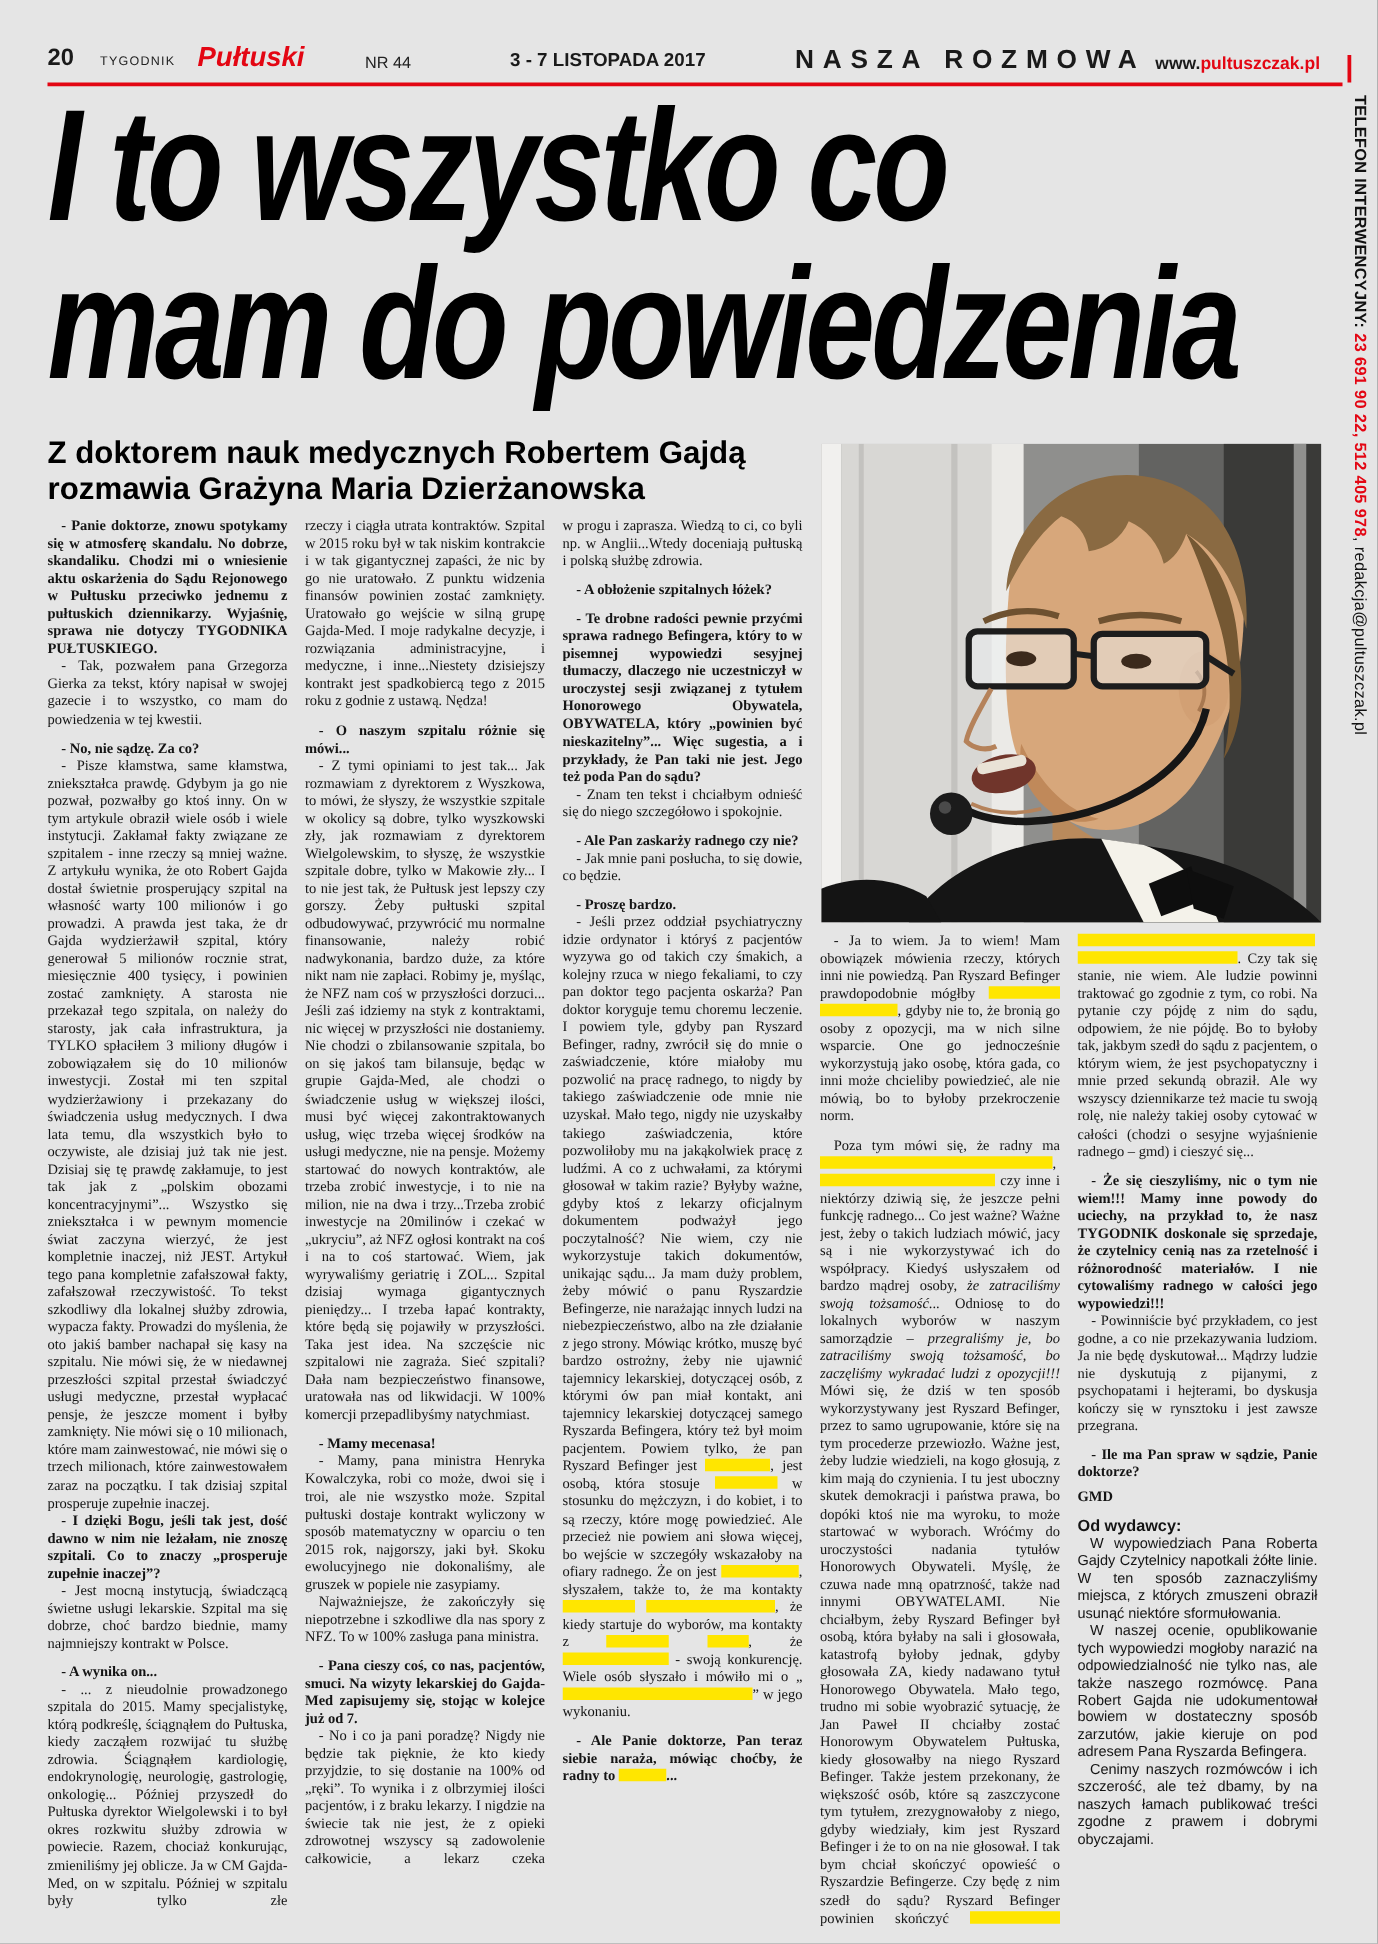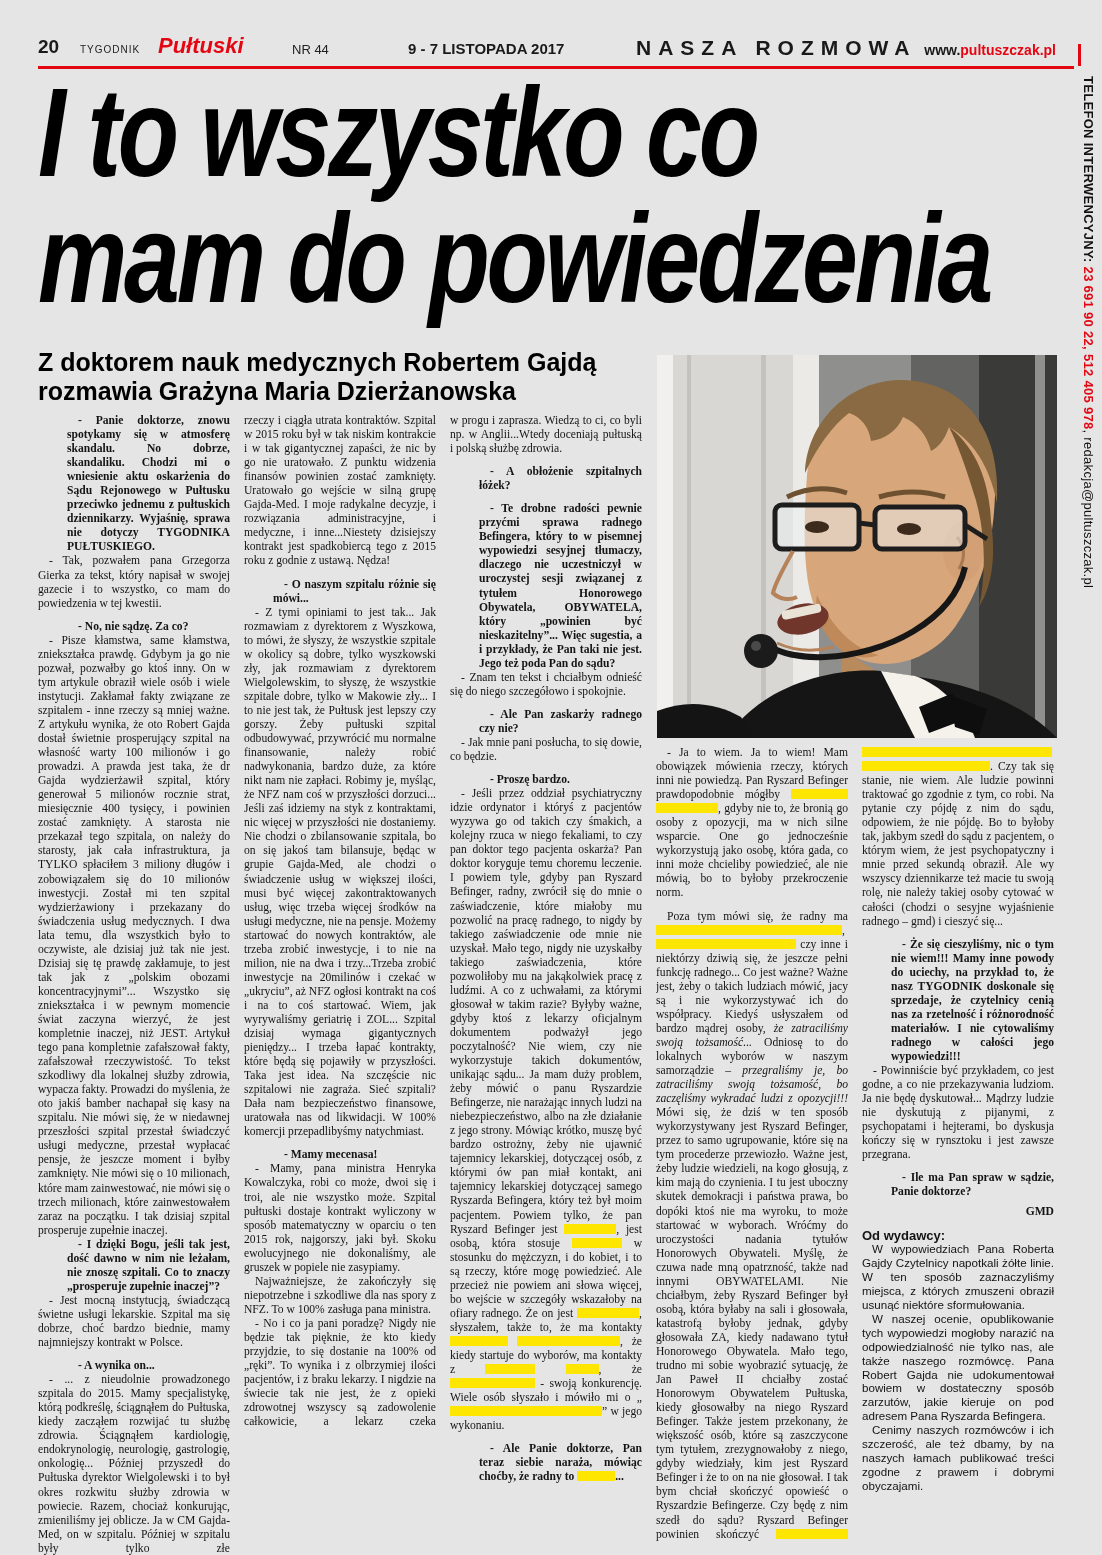--- a/index.html
+++ b/index.html
@@ -52,43 +52,43 @@
     position:absolute; top:414px; left:38px; width:1022px; height:1141px;
     display:flex; gap:14px;
   }
   .col {
     width:192px; height:1141px; overflow:hidden;
     text-align:justify; font-size:11.6px; line-height:14.05px;
     font-family:"Liberation Serif", serif; color:#141414;
   }
   .col-offset { padding-top:332px; }
   .para { margin:0; text-indent:11px; }
-  .para.q { font-weight:bold;margin-left:29px; }
+  .para.q { font-weight:bold; }
   .para.gap { margin-top:9px; }
   .para.noindent { text-indent:0; }
   .para.cont { text-align-last:justify; }
-  .para.byline { text-align:right; font-weight:bold; text-indent:0; margin-top:6px; }
+  .para.byline { font-weight:bold; text-indent:0; margin-top:6px; }
   .para.note-title, .para.note {
     font-family:"Liberation Sans", sans-serif; font-size:11.6px; line-height:13.9px;
   }
   .para.note-title { font-weight:bold; font-size:13px; text-indent:0; }
   .para.note { text-indent:10px; }
   .hl { display:inline-block; background:#ffe600; height:10px; vertical-align:-1px; }
 </style>
 </head>
 <body>
 
 <div id="page">
 
   <div id="header">
     <span id="page-number" class="hdr">20</span>
     <span id="masthead-label" class="hdr">TYGODNIK</span>
     <span id="masthead-title" class="hdr">Pułtuski</span>
     <span id="issue-number" class="hdr">NR 44</span>
-    <span id="issue-date" class="hdr">9 - 7 LISTOPADA 2017</span>
+    <span id="issue-date" class="hdr">3 - 7 LISTOPADA 2017</span>
     <span id="section-title" class="hdr">NASZA ROZMOWA</span>
     <span id="website" class="hdr">
       <span class="www">www.</span><span class="domain">pultuszczak.pl</span>
     </span>
     <div id="header-rule"></div>
     <div id="header-rule-vertical"></div>
   </div>
 
   <div id="vertical-info">
     <span class="vlabel">TELEFON INTERWENCYJNY: </span><span class="vphones">23 691 90 22, 512 405 978</span><span class="vemail">, redakcja@pultuszczak.pl</span>
@@ -176,20 +176,21 @@
         <p class="para q gap">- A wynika on...</p>
         <p class="para a cont">- ... z nieudolnie prowadzonego szpitala do 2015. Mamy specjalistykę, którą podkreślę, ściągnąłem do Pułtuska, kiedy zacząłem rozwijać tu służbę zdrowia. Ściągnąłem kardiologię, endokrynologię, neurologię, gastrologię, onkologię... Później przyszedł do Pułtuska dyrektor Wielgolewski i to był okres rozkwitu służby zdrowia w powiecie. Razem, chociaż konkurując, zmieniliśmy jej oblicze. Ja w CM Gajda-Med, on w szpitalu. Później w szpitalu były tylko złe</p>
       </div>
     <div class="col">
         <p class="para a noindent">rzeczy i ciągła utrata kontraktów. Szpital w 2015 roku był w tak niskim kontrakcie i w tak gigantycznej zapaści, że nic by go nie uratowało. Z punktu widzenia finansów powinien zostać zamknięty. Uratowało go wejście w silną grupę Gajda-Med. I moje radykalne decyzje, i rozwiązania administracyjne, i medyczne, i inne...Niestety dzisiejszy kontrakt jest spadkobiercą tego z 2015 roku z godnie z ustawą. Nędza!</p>
         <p class="para q gap">- O naszym szpitalu różnie się mówi...</p>
         <p class="para a">- Z tymi opiniami to jest tak... Jak rozmawiam z dyrektorem z Wyszkowa, to mówi, że słyszy, że wszystkie szpitale w okolicy są dobre, tylko wyszkowski zły, jak rozmawiam z dyrektorem Wielgolewskim, to słyszę, że wszystkie szpitale dobre, tylko w Makowie zły... I to nie jest tak, że Pułtusk jest lepszy czy gorszy. Żeby pułtuski szpital odbudowywać, przywrócić mu normalne finansowanie, należy robić nadwykonania, bardzo duże, za które nikt nam nie zapłaci. Robimy je, myśląc, że NFZ nam coś w przyszłości dorzuci... Jeśli zaś idziemy na styk z kontraktami, nic więcej w przyszłości nie dostaniemy. Nie chodzi o zbilansowanie szpitala, bo on się jakoś tam bilansuje, będąc w grupie Gajda-Med, ale chodzi o świadczenie usług w większej ilości, musi być więcej zakontraktowanych usług, więc trzeba więcej środków na usługi medyczne, nie na pensje. Możemy startować do nowych kontraktów, ale trzeba zrobić inwestycje, i to nie na milion, nie na dwa i trzy...Trzeba zrobić inwestycje na 20milinów i czekać w „ukryciu”, aż NFZ ogłosi kontrakt na coś i na to coś startować. Wiem, jak wyrywaliśmy geriatrię i ZOL... Szpital dzisiaj wymaga gigantycznych pieniędzy... I trzeba łapać kontrakty, które będą się pojawiły w przyszłości. Taka jest idea. Na szczęście nic szpitalowi nie zagraża. Sieć szpitali? Dała nam bezpieczeństwo finansowe, uratowała nas od likwidacji. W 100% komercji przepadlibyśmy natychmiast.</p>
         <p class="para q gap">- Mamy mecenasa!</p>
         <p class="para a">- Mamy, pana ministra Henryka Kowalczyka, robi co może, dwoi się i troi, ale nie wszystko może. Szpital pułtuski dostaje kontrakt wyliczony w sposób matematyczny w oparciu o ten 2015 rok, najgorszy, jaki był. Skoku ewolucyjnego nie dokonaliśmy, ale gruszek w popiele nie zasypiamy.</p>
         <p class="para a">Najważniejsze, że zakończyły się niepotrzebne i szkodliwe dla nas spory z NFZ. To w 100% zasługa pana ministra.</p>
+        <p class="para q gap">- Pana cieszy coś, co nas, pacjentów, smuci. Na wizyty lekarskiej do Gajda-Med zapisujemy się, stojąc w kolejce już od 7.</p>
         <p class="para a cont">- No i co ja pani poradzę? Nigdy nie będzie tak pięknie, że kto kiedy przyjdzie, to się dostanie na 100% od „ręki”. To wynika i z olbrzymiej ilości pacjentów, i z braku lekarzy. I nigdzie na świecie tak nie jest, że z opieki zdrowotnej wszyscy są zadowolenie całkowicie, a lekarz czeka</p>
       </div>
     <div class="col">
         <p class="para a noindent">w progu i zaprasza. Wiedzą to ci, co byli np. w Anglii...Wtedy doceniają pułtuską i polską służbę zdrowia.</p>
         <p class="para q gap">- A obłożenie szpitalnych łóżek?</p>
         <p class="para q gap">- Te drobne radości pewnie przyćmi sprawa radnego Befingera, który to w pisemnej wypowiedzi sesyjnej tłumaczy, dlaczego nie uczestniczył w uroczystej sesji związanej z tytułem Honorowego Obywatela, OBYWATELA, który „powinien być nieskazitelny”... Więc sugestia, a i przykłady, że Pan taki nie jest. Jego też poda Pan do sądu?</p>
         <p class="para a">- Znam ten tekst i chciałbym odnieść się do niego szczegółowo i spokojnie.</p>
         <p class="para q gap">- Ale Pan zaskarży radnego czy nie?</p>
         <p class="para a">- Jak mnie pani posłucha, to się dowie, co będzie.</p>
         <p class="para q gap">- Proszę bardzo.</p>

